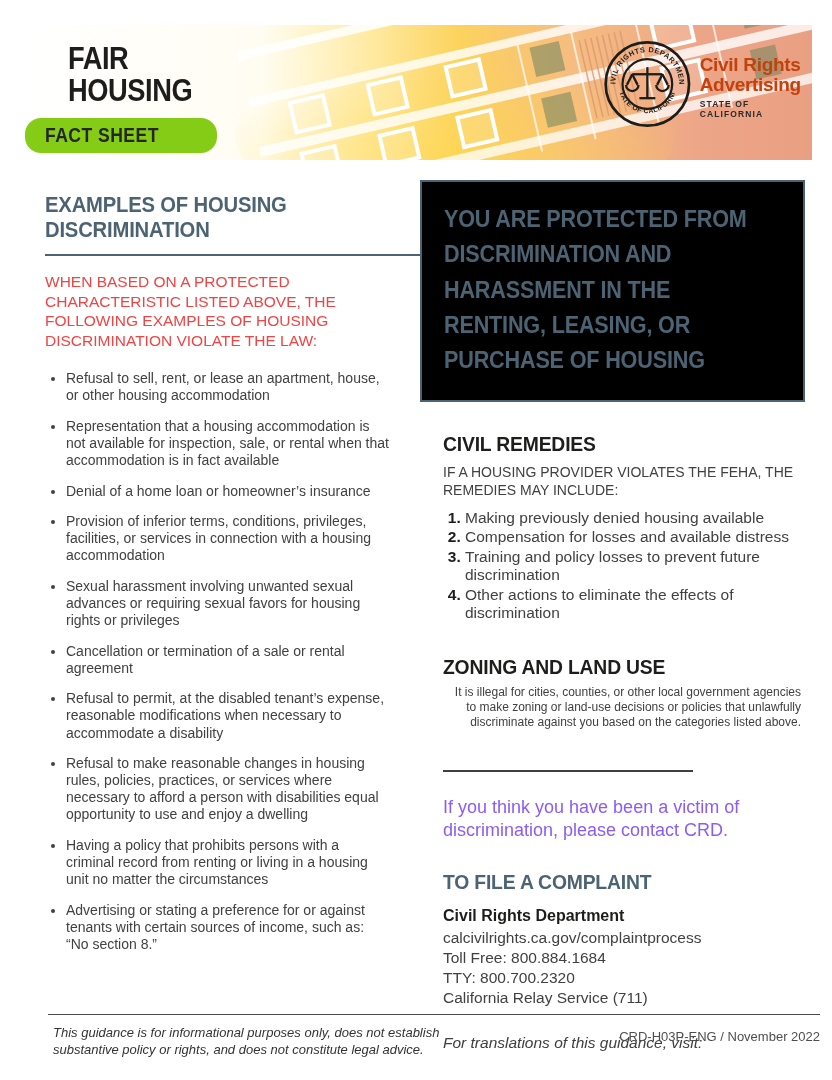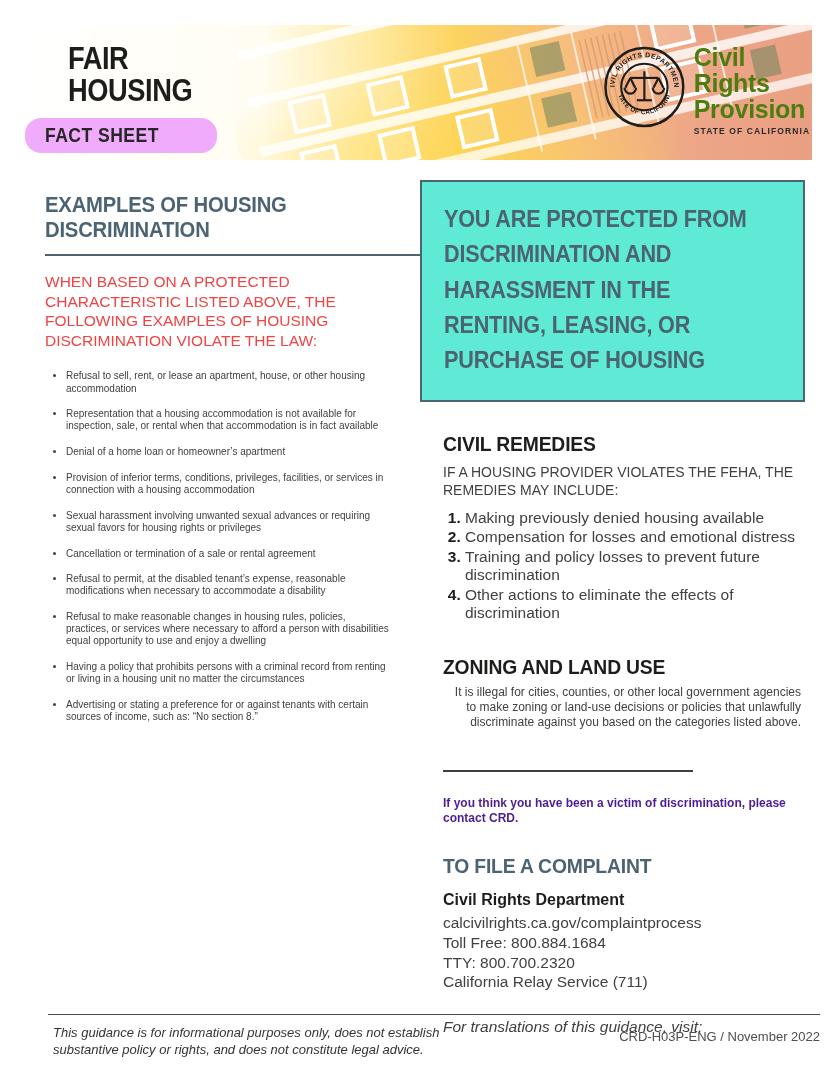--- a/index.html
+++ b/index.html
@@ -21,52 +21,52 @@
   .fact-band {
     position:absolute; left:0; top:93px; width:192px; height:35px;
     display:flex; align-items:center; padding-left:20px;
   }
   .fact-band span {
     font-size:20px; font-weight:800; color:#262626; letter-spacing:0.5px;
     transform:scaleX(0.88); transform-origin:0 50%;
   }
   .logo { position:absolute; left:578px; top:13px; display:flex; align-items:center; gap:8px; }
   .logo-text { padding-top:6px; }
-  .logo-org { font-size:25px; font-weight:800; color:#4d7c0f; line-height:1.04; letter-spacing:-0.3px; }
+  .logo-org { font-size:19px; font-weight:800; color:#c2410c; line-height:1.04; letter-spacing:-0.3px; }
   .logo-sub { font-size:8.5px; font-weight:700; color:#2a2a2a; letter-spacing:1.1px; margin-top:4px; }
 
   
   .content { position:absolute; left:45px; top:193px; width:760px; display:flex; }
   .col-left  { width:375px; padding-right:30px; flex:none; }
   .col-right { width:385px; flex:none; margin-top:-13px; }
 
   .slate { color:#4c6373; }
   .cond { transform:scaleX(0.92); transform-origin:0 0; }
 
   .left-heading { font-size:22px; font-weight:800; line-height:1.12; letter-spacing:-0.2px; }
   .left-rule { border:none; border-top:2.5px solid #4c6373; margin:12px -30px 16px 0; }
   .caps-intro { font-size:15.5px; line-height:1.26; color:#ef4444; margin-bottom:20px; }
   .bullet-list { padding-left:21px; }
-  .bullet-list li { font-size:10px; line-height:1.22; margin-bottom:13.5px; color:#414042; }
-
-  .protect-box { border:2px solid #4c6373; padding:20px 18px 22px 22px; background:#5eead4; }
+  .bullet-list li { font-size:14px; line-height:1.22; margin-bottom:13.5px; color:#414042; }
+
+  .protect-box { border:2px solid #4c6373; padding:20px 18px 22px 22px; background:#000000; }
   .protect-box h2 { font-size:23.5px; font-weight:800; line-height:1.5; letter-spacing:-0.2px; }
 
   .right-inner { padding-left:23px; padding-right:4px; }
   .sec-heading { font-size:21px; font-weight:800; color:#1d1d1b; letter-spacing:-0.2px; }
   .sec-heading.slate { color:#4c6373; }
   .mt-civil  { margin-top:30px; }
   .mt-zoning { margin-top:32px; }
   .right-intro { font-size:14px; line-height:1.26; margin-top:8px; }
   .remedies-list { padding-left:22px; margin-top:9px; }
   .remedies-list li { font-size:15.5px; line-height:1.2; margin-bottom:1px; }
   .remedies-list li::marker { font-weight:800; color:#1d1d1b; }
   .zoning-body { font-size:12px; line-height:1.24; margin-top:6px;text-align:right; }
   .short-rule { border:none; border-top:2px solid #3f3f3f; width:250px; margin:40px 0 24px 0; }
-  .victim-note { font-size:12px; font-weight:700; color:#4c1d95; line-height:1.28; }
+  .victim-note { font-size:18px; font-weight:400; color:#8b5cf6; line-height:1.28; }
   .mt-complaint { margin-top:28px; }
   .contact { margin-top:12px; }
   .contact p { font-size:15.5px; line-height:1.28; }
   .contact-org { font-weight:800; color:#1d1d1b; font-size:16px !important; margin-bottom:2px; }
   .translations-note { font-size:15.5px; font-style:italic; margin-top:26px; color:#3f3f3f; }
 
   
   .footer {
     position:absolute; left:48px; top:1014px; width:772px;
     border-top:1.5px solid #4a4a4a; padding-top:9px;
@@ -137,21 +137,21 @@
             <line x1="608" y1="20" x2="608" y2="100"></line>
         </g>
       </g>
     </svg>
 
     <div class="header-title">
       <div>FAIR</div>
       <div>HOUSING</div>
     </div>
 
-    <div class="fact-band" id="fact-band" style="background: #f0abfc; border-radius: 16px;">
+    <div class="fact-band" id="fact-band" style="background: #84cc16; border-radius: 16px;">
       <span>FACT SHEET</span>
     </div>
 
     <div class="logo">
       <svg width="92" height="92" viewBox="0 0 100 100" aria-hidden="true">
         <defs>
           <path id="arcTop" d="M 14,50 A 36,36 0 0 1 86,50" fill="none"></path>
           <path id="arcBot" d="M 18,58 A 33,33 0 0 0 82,58" fill="none"></path>
         </defs>
         <circle cx="50" cy="50" r="47" fill="none" stroke="#1d1d1b" stroke-width="3"></circle>
@@ -169,57 +169,57 @@
             <line x1="33" y1="39" x2="39" y2="51"></line>
           <path d="M 26,51 A 7,7 0 0 0 40,51"></path>
           <line x1="67" y1="39" x2="61" y2="51"></line>
             <line x1="67" y1="39" x2="73" y2="51"></line>
           <path d="M 60,51 A 7,7 0 0 0 74,51"></path>
           <line x1="41" y1="66" x2="59" y2="66"></line>
         </g>
       </svg>
       <div class="logo-text">
         <div class="logo-org">Civil Rights</div>
-        <div class="logo-org">Provision</div>
+        <div class="logo-org">Advertising</div>
         <div class="logo-sub">STATE OF CALIFORNIA</div>
       </div>
     </div>
   </div>
 
   <div class="content">
 
     <div class="col-left">
       <h2 class="left-heading slate cond">EXAMPLES OF HOUSING DISCRIMINATION</h2>
       <hr class="left-rule">
       <p class="caps-intro">WHEN BASED ON A PROTECTED CHARACTERISTIC LISTED ABOVE, THE FOLLOWING EXAMPLES OF HOUSING DISCRIMINATION VIOLATE THE LAW:</p>
       <ul class="bullet-list">
         <li>Refusal to sell, rent, or lease an apartment, house, or other housing accommodation</li>
         <li>Representation that a housing accommodation is not available for inspection, sale, or rental when that accommodation is in fact available</li>
-        <li>Denial of a home loan or homeowner’s apartment</li>
+        <li>Denial of a home loan or homeowner’s insurance</li>
         <li>Provision of inferior terms, conditions, privileges, facilities, or services in connection with a housing accommodation</li>
         <li>Sexual harassment involving unwanted sexual advances or requiring sexual favors for housing rights or privileges</li>
         <li>Cancellation or termination of a sale or rental agreement</li>
         <li>Refusal to permit, at the disabled tenant’s expense, reasonable modifications when necessary to accommodate a disability</li>
         <li>Refusal to make reasonable changes in housing rules, policies, practices, or services where necessary to afford a person with disabilities equal opportunity to use and enjoy a dwelling</li>
         <li>Having a policy that prohibits persons with a criminal record from renting or living in a housing unit no matter the circumstances</li>
         <li>Advertising or stating a preference for or against tenants with certain sources of income, such as: “No section 8.”</li>
       </ul>
     </div>
 
     <div class="col-right">
       <div class="protect-box">
         <h2 class="slate cond">YOU ARE PROTECTED FROM DISCRIMINATION AND HARASSMENT IN THE RENTING, LEASING, OR PURCHASE OF HOUSING</h2>
       </div>
 
       <div class="right-inner">
         <h3 class="sec-heading cond mt-civil">CIVIL REMEDIES</h3>
         <p class="right-intro">IF A HOUSING PROVIDER VIOLATES THE FEHA, THE REMEDIES MAY INCLUDE:</p>
         <ol class="remedies-list">
           <li>Making previously denied housing available</li>
-          <li>Compensation for losses and emotional distress</li>
+          <li>Compensation for losses and available distress</li>
           <li>Training and policy losses to prevent future discrimination</li>
           <li>Other actions to eliminate the effects of discrimination</li>
         </ol>
 
         <h3 class="sec-heading cond mt-zoning">ZONING AND LAND USE</h3>
         <p class="zoning-body">It is illegal for cities, counties, or other local government agencies to make zoning or land-use decisions or policies that unlawfully discriminate against you based on the categories listed above.</p>
 
         <hr class="short-rule">
         <p class="victim-note">If you think you have been a victim of discrimination, please contact CRD.</p>
 

